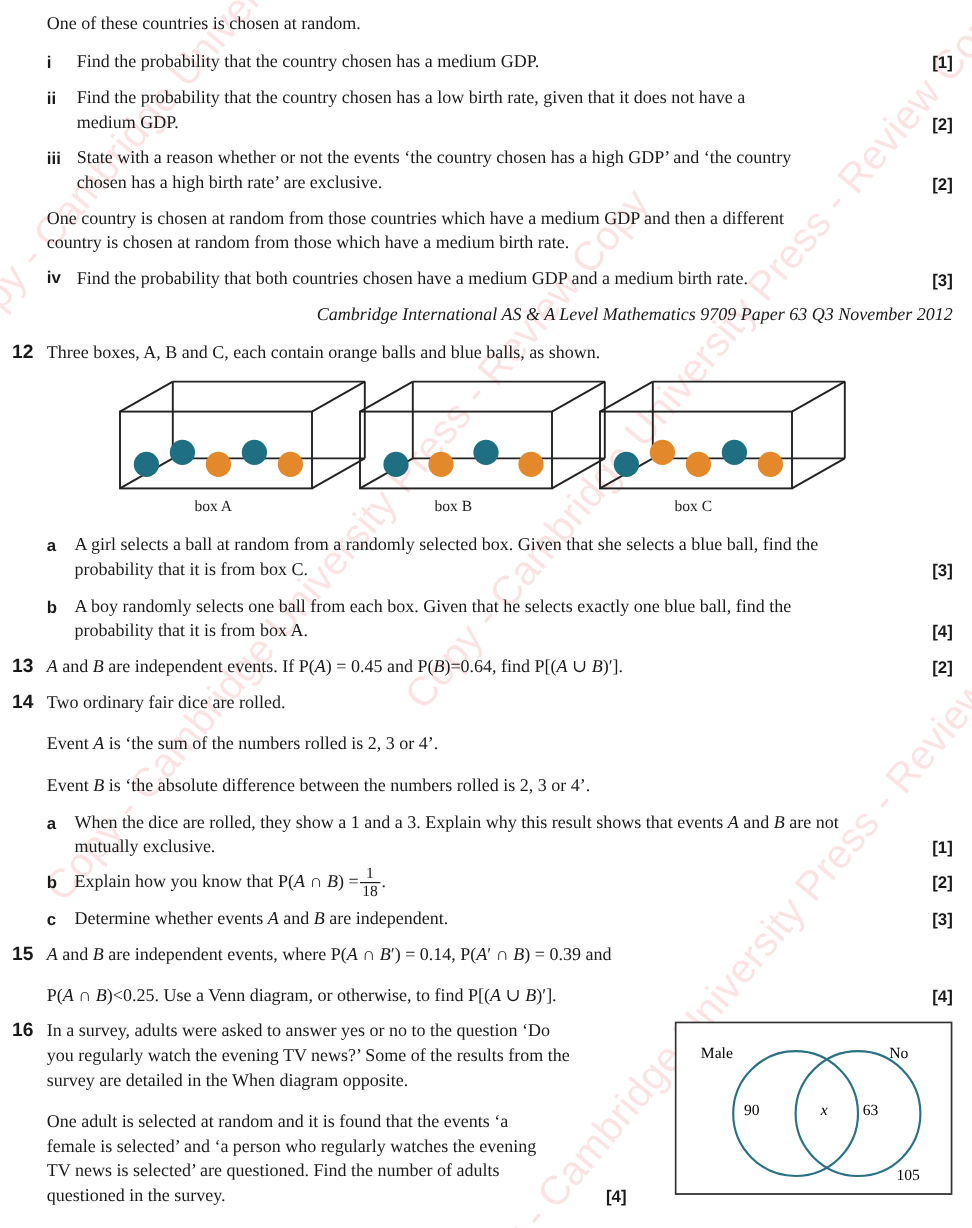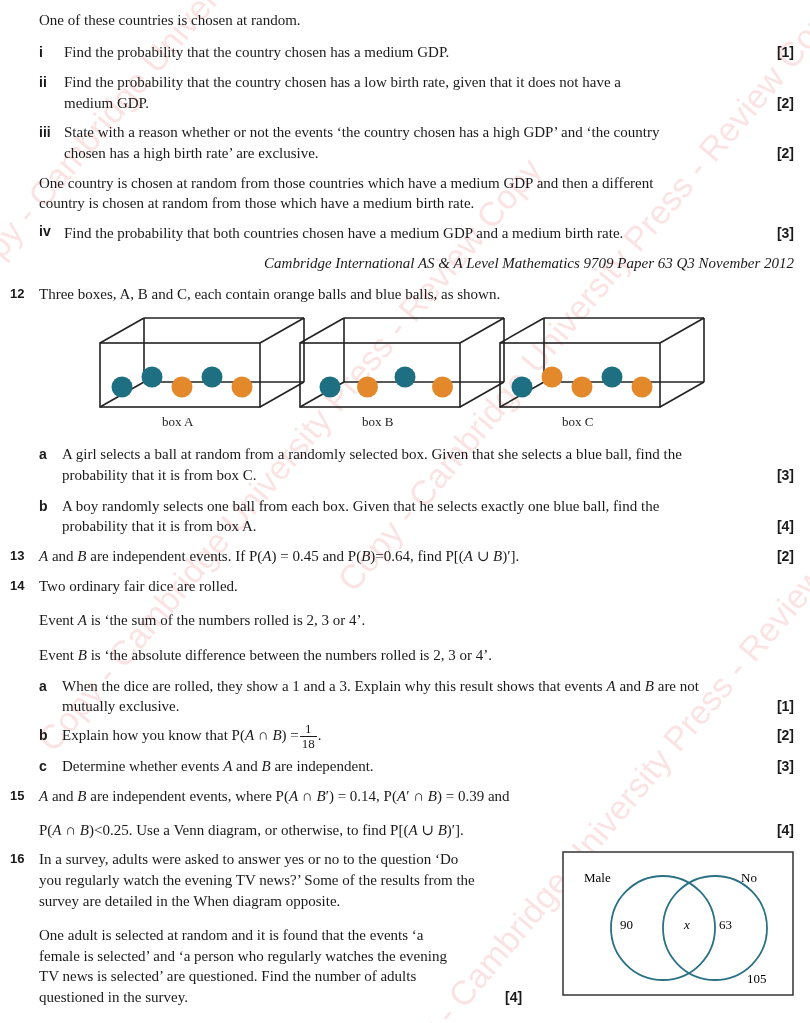--- a/index.html
+++ b/index.html
@@ -1,21 +1,21 @@
 <!DOCTYPE html>
 <html><head>
 <meta charset="utf-8">
 <style>
   html, body { margin:0; padding:0; background:#ffffff; }
   body { width:810px; height:1023px; position:relative; overflow:hidden;
          font-family:"Liberation Serif", "DejaVu Serif", serif; color:#1a1a1a; font-size:15px; }
   .abs { position:absolute; }
   .line { position:absolute; white-space:nowrap; line-height:20px; }
   .lab { position:absolute; font-family:"Liberation Sans","DejaVu Sans",sans-serif; font-weight:bold; font-size:14px; line-height:20px; }
-  .qnum { position:absolute; font-family:"Liberation Sans","DejaVu Sans",sans-serif; font-weight:bold; font-size:13px; line-height:20px; }
+  .qnum { position:absolute; font-family:"Liberation Sans","DejaVu Sans",sans-serif; font-weight:bold; font-size:16px; line-height:20px; }
   .mark { position:absolute; right:16px; font-family:"Liberation Sans","DejaVu Sans",sans-serif; font-weight:bold; font-size:14px; line-height:20px; }
   .src { position:absolute; right:16px; font-style:italic; white-space:nowrap; line-height:20px; }
   .watermark { position:absolute; color:rgba(230,80,80,0.16); font-family:"Liberation Sans","DejaVu Sans",sans-serif;
                font-size:34px; white-space:nowrap; transform-origin:left bottom; pointer-events:none; }
   i.v { font-style:italic; }
   .frac { display:inline-block; vertical-align:middle; text-align:center; font-size:13px; line-height:14px; margin:0 1px; }
   .frac .n { display:block; border-bottom:1px solid #1a1a1a; padding:0 2px; }
   .frac .d { display:block; padding:0 2px; }
   svg text { font-family:"Liberation Serif","DejaVu Serif",serif; }
 </style>

